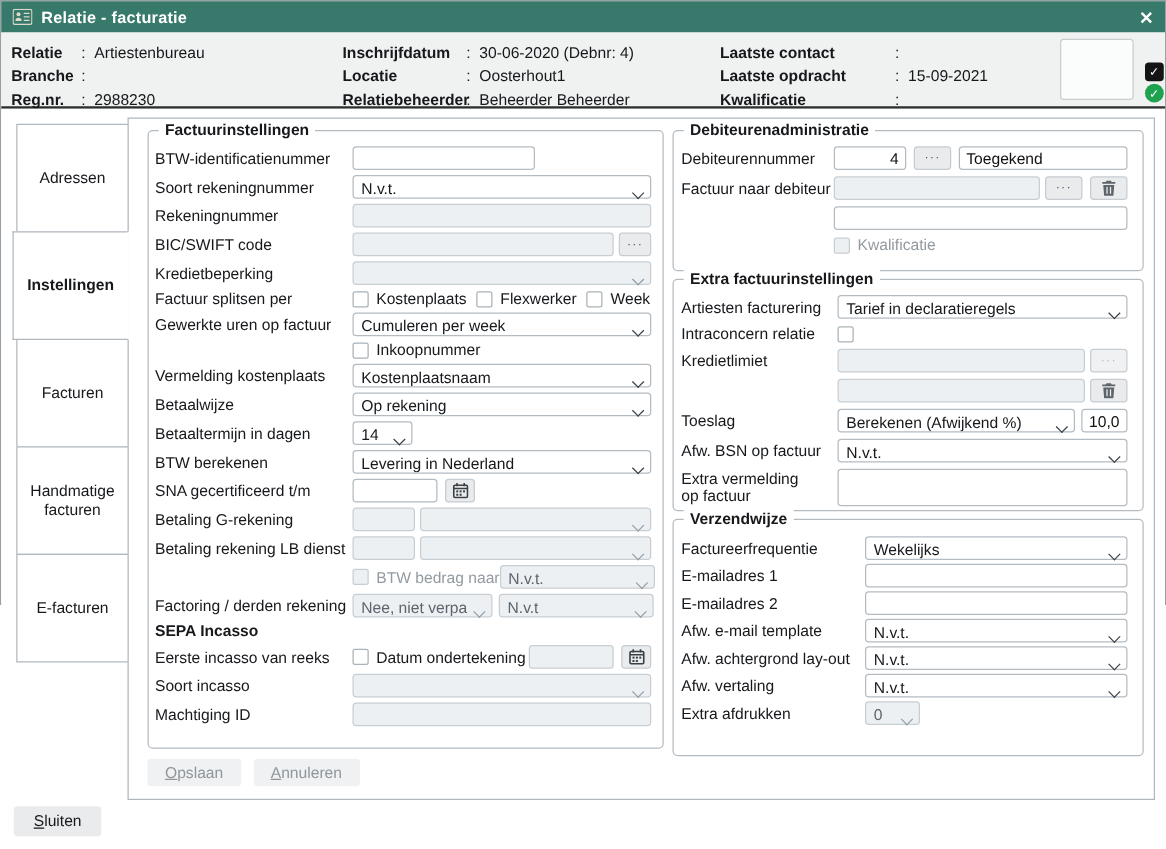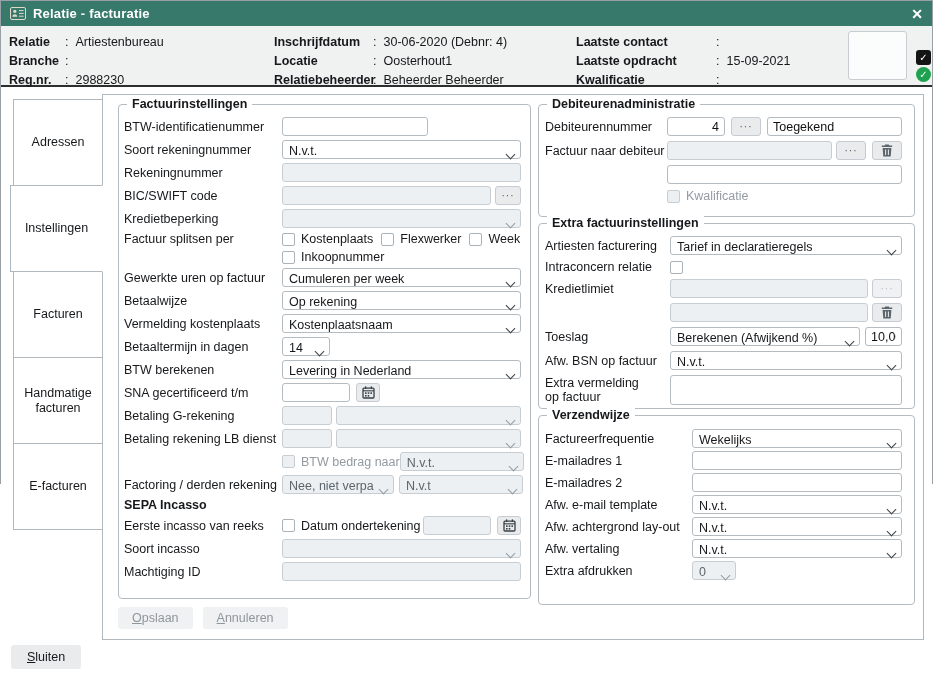--- a/index.html
+++ b/index.html
@@ -22,21 +22,21 @@
   .stk{position:absolute;left:915px;width:15px;height:15px;color:#fff;font-size:10px;display:flex;align-items:center;justify-content:center}
   .stk.black{top:24px;background:#141414;border-radius:3px}
   .stk.green{top:41px;background:#1fa24f;border-radius:50%}
   
   .content{position:relative;height:591px;background:#fff}
   .panel{position:absolute;left:101px;top:7px;width:822px;height:546px;border:1px solid #b0b8be;background:#fff}
   
   .tabs{position:absolute;left:12px;top:12px;width:90px;z-index:2}
   .tab{height:87px;border:1px solid #b0b8be;margin-top:-1px;display:flex;align-items:center;justify-content:center;text-align:center;background:#fff;padding:0 5px;line-height:15px}
   .tab:first-child{margin-top:0}
-  .tab.active{position:relative;z-index:3;font-weight:normal;width:93px;margin-left:-3px;border-right-color:#fff}
+  .tab.active{position:relative;z-index:3;font-weight:bold;width:93px;margin-left:-3px;border-right-color:#fff}
   
   .fieldset{position:absolute;border:1px solid #b4bcc2;border-radius:4px;background:#fff}
   .legend{position:absolute;top:-8px;left:8px;background:#fff;padding:0 5px;font-weight:bold;white-space:nowrap}
   .fs-left{left:117px;top:17px;width:413px;height:495px;padding:12px 9px 0 5px}
   .fs-deb{left:537px;top:17px;width:377px;height:113px;padding:12px 12px 0 6px}
   .fs-extra{left:537px;top:136px;width:377px;height:186px;padding:12px 12px 0 6px}
   .fs-verzend{left:537px;top:328px;width:377px;height:190px;padding:13px 12px 0 6px}
   .frow{display:flex;align-items:center;margin-bottom:4px}
   .fs-deb .frow,.fs-extra .frow{margin-bottom:5px}
   .fs-verzend .frow{margin-bottom:3px}
@@ -206,45 +206,45 @@
           <span class="lbl">Factuur splitsen per</span>
         <span class="cb"></span>
           <span class="cklbl">Kostenplaats</span>
         <span class="cb ml8"></span>
           <span class="cklbl">Flexwerker</span>
         <span class="cb ml8"></span>
           <span class="cklbl">Week</span>
         </div>
 
       <div class="frow">
+          <span class="lbl">Gewerkte uren op factuur</span>
+        <div class="combo">
+            <span class="val">Cumuleren per week</span>
+            <span class="chev"></span>
+          </div>
+        </div>
+
+      <div class="frow">
           <span class="lbl"></span>
         <span class="cb"></span>
           <span class="cklbl">Inkoopnummer</span>
         </div>
 
       <div class="frow">
-          <span class="lbl">Gewerkte uren op factuur</span>
-        <div class="combo">
-            <span class="val">Cumuleren per week</span>
+          <span class="lbl">Vermelding kostenplaats</span>
+        <div class="combo">
+            <span class="val">Kostenplaatsnaam</span>
             <span class="chev"></span>
           </div>
         </div>
 
       <div class="frow">
           <span class="lbl">Betaalwijze</span>
         <div class="combo">
             <span class="val">Op rekening</span>
-            <span class="chev"></span>
-          </div>
-        </div>
-
-      <div class="frow">
-          <span class="lbl">Vermelding kostenplaats</span>
-        <div class="combo">
-            <span class="val">Kostenplaatsnaam</span>
             <span class="chev"></span>
           </div>
         </div>
 
       <div class="frow">
           <span class="lbl">Betaaltermijn in dagen</span>
         <div class="combo w48">
             <span class="val">14</span>
             <span class="chev"></span>
           </div>

